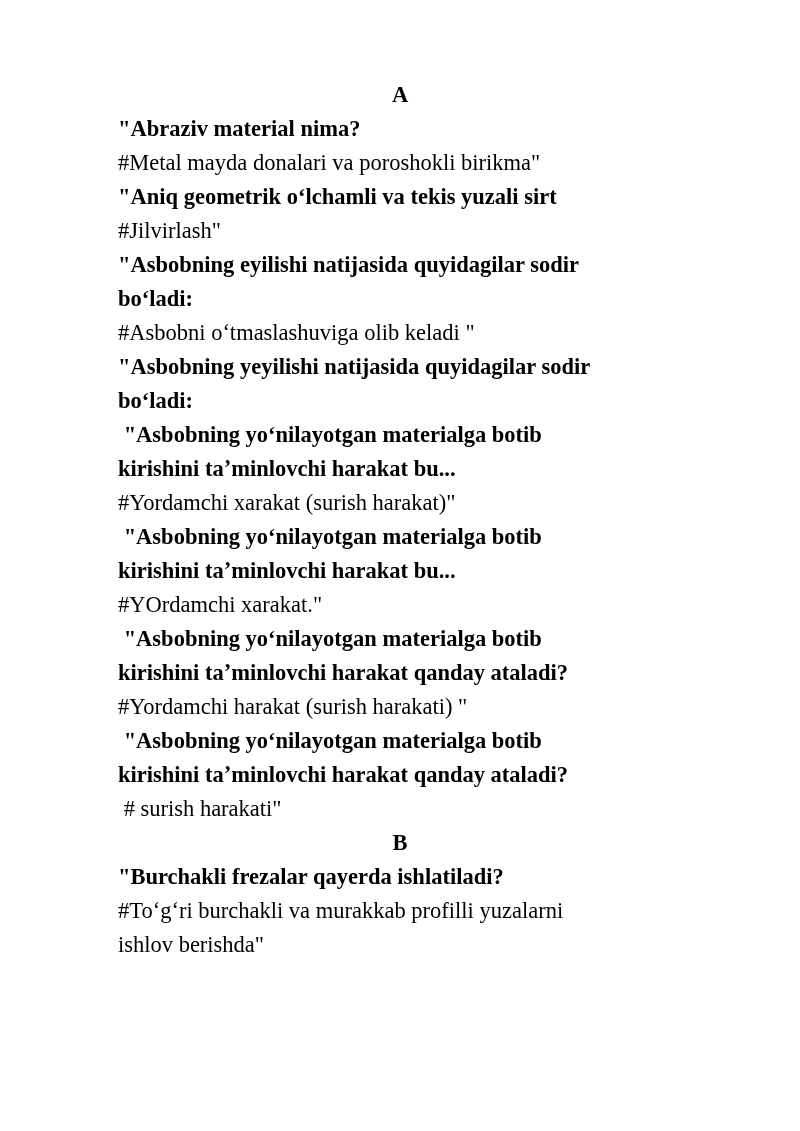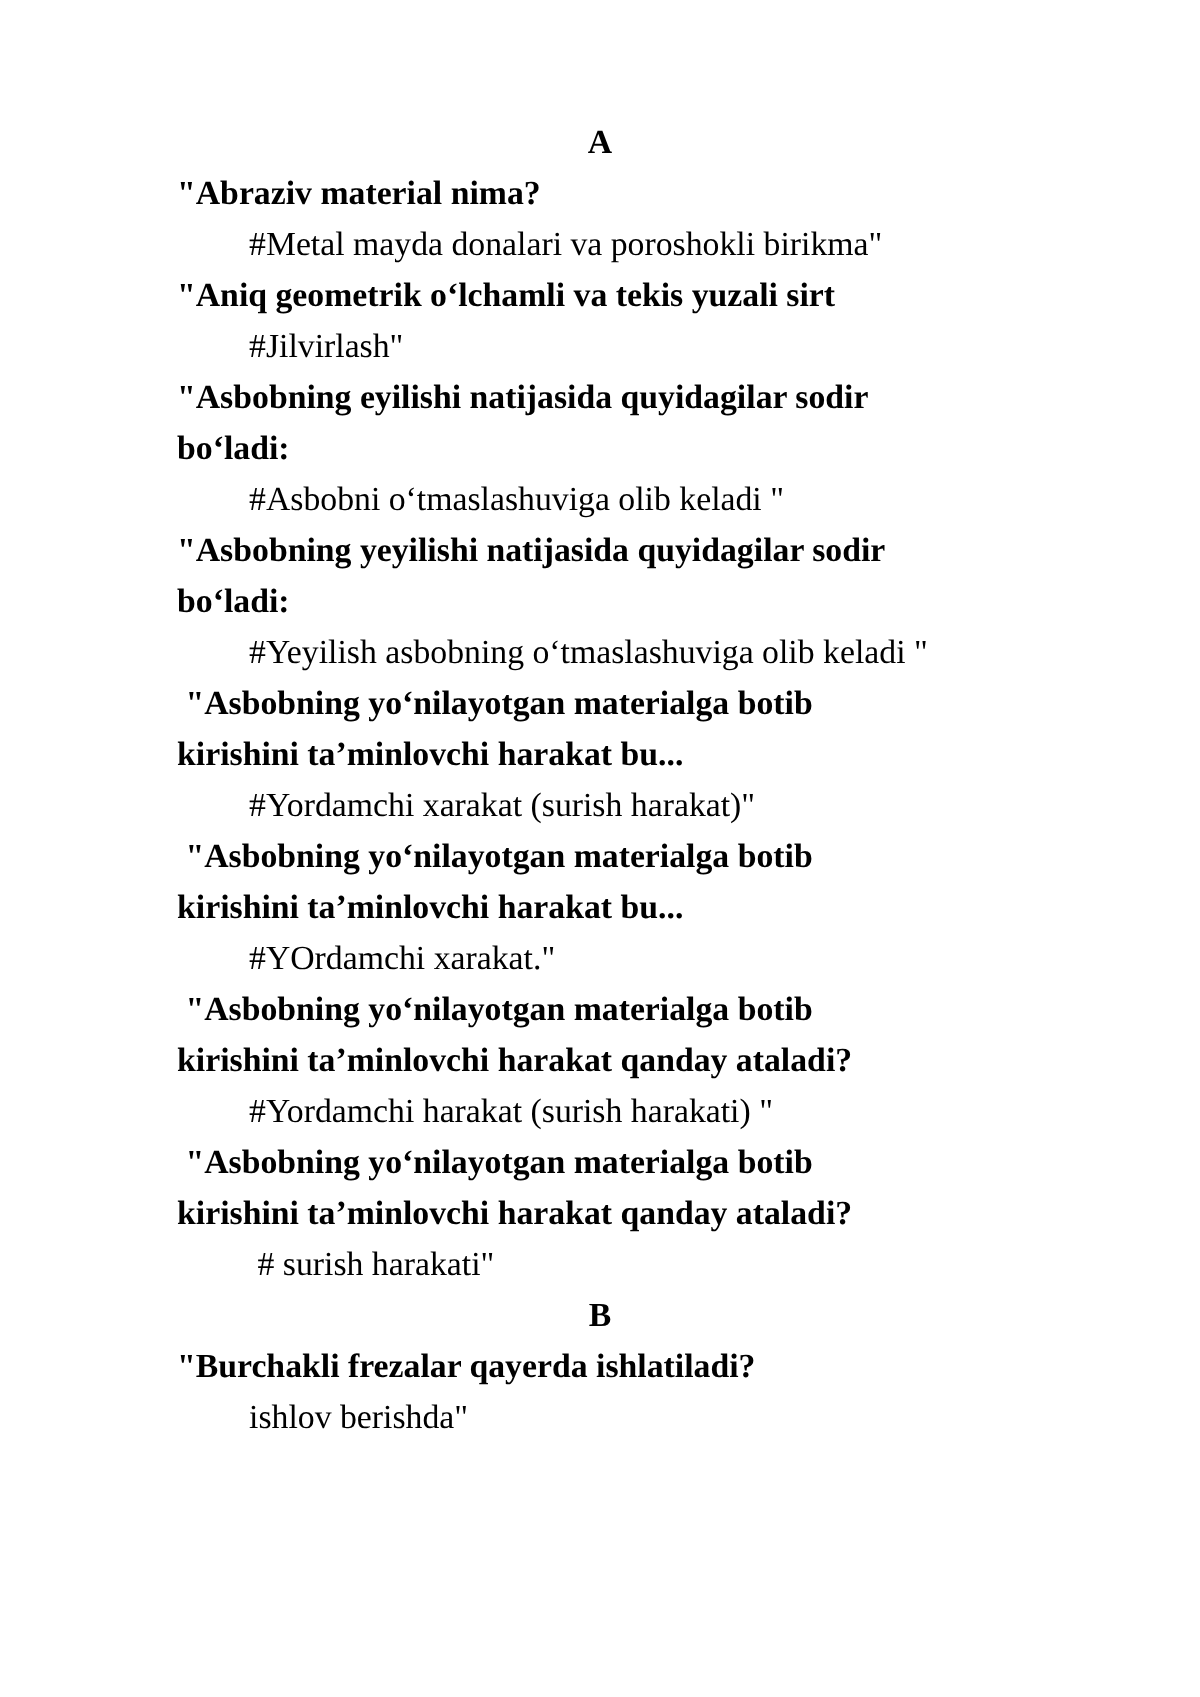--- a/index.html
+++ b/index.html
@@ -41,48 +41,47 @@
     margin: 0;
     white-space: pre-wrap;
     font-size: 22.5px;
     line-height: 34px;
   }
   .line.q {
     font-weight: bold;
   }
   .line.a {
     font-weight: normal;
-    margin-left: 48px;
   }
 </style>
 </head>
 <body>
 
 <div class="page">
   <div class="doc-body" id="doc-body">
       <div class="section-heading">A</div>
       <div class="line q">"Abraziv material nima?</div>
       <div class="line a">#Metal mayda donalari va poroshokli birikma"</div>
       <div class="line q">"Aniq geometrik oʻlchamli va tekis yuzali sirt</div>
       <div class="line a">#Jilvirlash"</div>
       <div class="line q">"Asbobning eyilishi natijasida quyidagilar sodir</div>
       <div class="line q">boʻladi:</div>
       <div class="line a">#Asbobni oʻtmaslashuviga olib keladi "</div>
       <div class="line q">"Asbobning yeyilishi natijasida quyidagilar sodir</div>
       <div class="line q">boʻladi:</div>
-      <div class="line a">#Yeyilish asbobning oʻtmaslashuviga olib keladi "</div>
       <div class="line q"> "Asbobning yoʻnilayotgan materialga botib</div>
       <div class="line q">kirishini taʼminlovchi harakat bu...</div>
       <div class="line a">#Yordamchi xarakat (surish harakat)"</div>
       <div class="line q"> "Asbobning yoʻnilayotgan materialga botib</div>
       <div class="line q">kirishini taʼminlovchi harakat bu...</div>
       <div class="line a">#YOrdamchi xarakat."</div>
       <div class="line q"> "Asbobning yoʻnilayotgan materialga botib</div>
       <div class="line q">kirishini taʼminlovchi harakat qanday ataladi?</div>
       <div class="line a">#Yordamchi harakat (surish harakati) "</div>
       <div class="line q"> "Asbobning yoʻnilayotgan materialga botib</div>
       <div class="line q">kirishini taʼminlovchi harakat qanday ataladi?</div>
       <div class="line a"> # surish harakati"</div>
       <div class="section-heading">B</div>
       <div class="line q">"Burchakli frezalar qayerda ishlatiladi?</div>
+      <div class="line a">#Toʻgʻri burchakli va murakkab profilli yuzalarni</div>
       <div class="line a">ishlov berishda"</div>
     </div>
 </div>
 
 </body></html>

